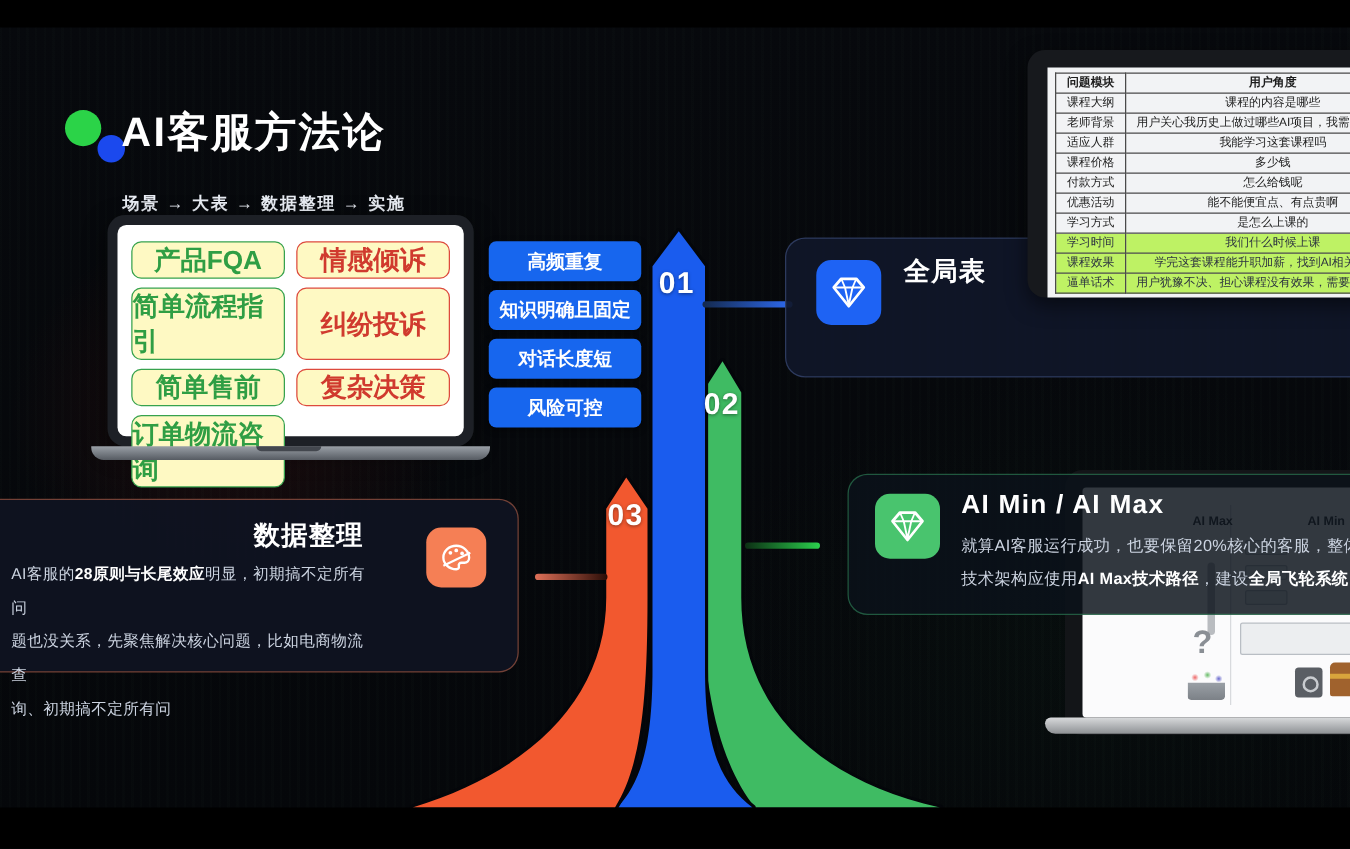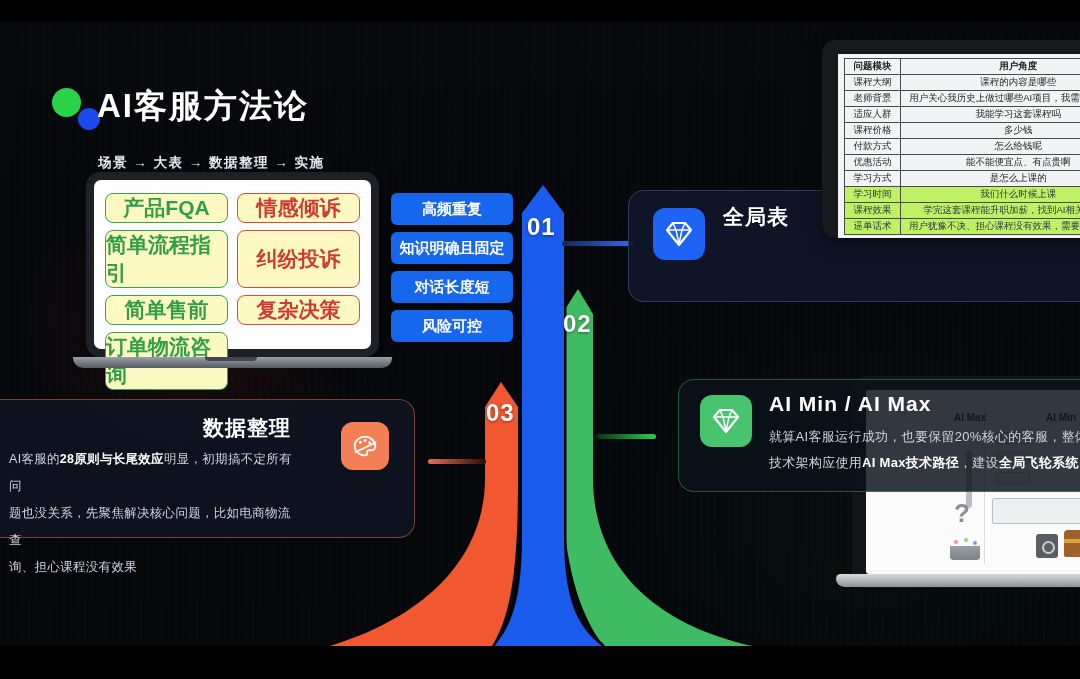--- a/index.html
+++ b/index.html
@@ -195,21 +195,21 @@
           <circle cx="21" cy="12.5" r="1.6" fill="#fff"></circle>
         <path d="M5 23 L28 12" stroke="#fff" stroke-width="1.8"></path>
       </svg>
     </div>
     <div class="panel-title">数据整理</div>
     <div class="panel-body">
       <div>
         <span>AI客服的</span><b>28原则与长尾效应</b><span>明显，初期搞不定所有问</span>
       </div>
       <div>题也没关系，先聚焦解决核心问题，比如电商物流查</div>
-      <div>询、担心课程没有效果</div>
+      <div>询、初期搞不定所有问</div>
     </div>
   </div>
 
   <div id="qa-window">
     <div id="qa-inner">
       <table id="qa-table">
         <thead>
           <tr>
             <th class="c1">问题模块</th>
             <th class="c2">用户角度</th>

